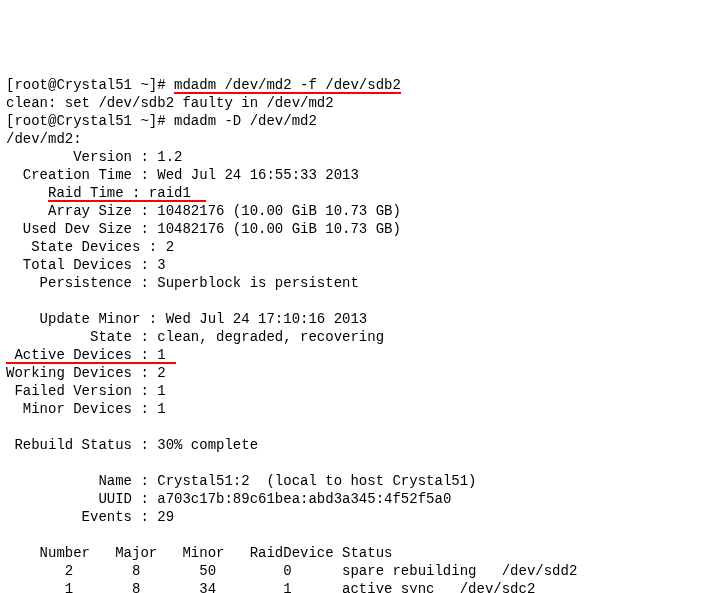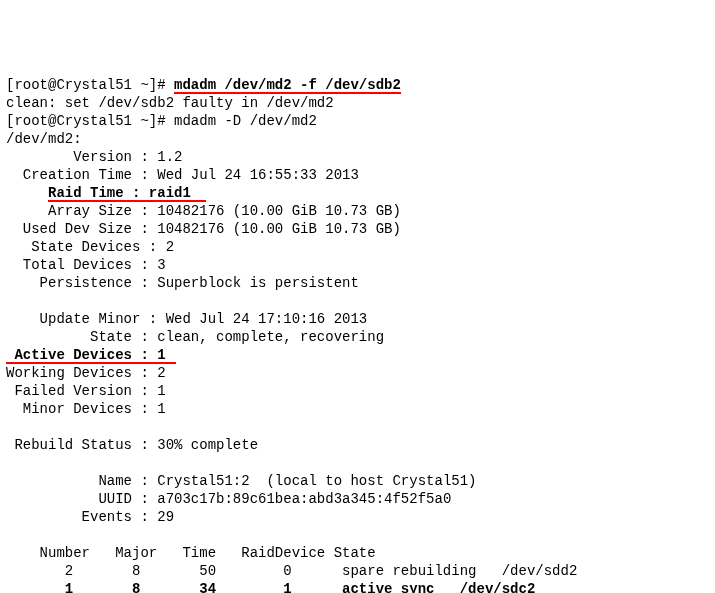--- a/index.html
+++ b/index.html
@@ -10,21 +10,20 @@
     font-size: 14px;
     line-height: 18px;
     color: #000000;
     white-space: pre;
     width: 715px;
     box-sizing: border-box;
   }
   .rel {
     position: relative;
     display: inline;
-    font-weight: bold;
   }
   .underline-red {
     position: absolute;
     height: 2px;
     background: #ff0000;
     left: 0;
     right: 0;
     bottom: -1px;
   }
   
@@ -42,33 +41,33 @@
 <span>        Version : </span><span>1.2</span>
 <span>  Creation Time : </span><span>Wed Jul 24 16:55:33 2013</span>
 <span class="rel"><span>     Raid Time : </span><span>raid1</span><span class="u1" style="left:42px; width:158px; bottom:-1px;"></span></span>
 <span>     Array Size : </span><span>10482176 (10.00 GiB 10.73 GB)</span>
 <span>  Used Dev Size : </span><span>10482176 (10.00 GiB 10.73 GB)</span>
 <span>   State Devices : </span><span>2</span>
 <span>  Total Devices : </span><span>3</span>
 <span>    Persistence : </span><span>Superblock is persistent</span>
 
 <span>    Update Minor : </span><span>Wed Jul 24 17:10:16 2013</span>
-<span>          State : </span><span>clean, complete, recovering</span>
+<span>          State : </span><span>clean, degraded, recovering</span>
 <span class="rel"><span> Active Devices : </span><span>1</span><span class="u1" style="left:0px; width:170px; bottom:-1px;"></span></span>
 <span>Working Devices : </span><span>2</span>
 <span> Failed Version : </span><span>1</span>
 <span>  Minor Devices : </span><span>1</span>
 
 <span> Rebuild Status : </span><span>30% complete</span>
 
 <span>           Name : </span><span>Crystal51:2  (local to host Crystal51)</span>
 <span>           UUID : </span><span>a703c17b:89c61bea:abd3a345:4f52f5a0</span>
 <span>         Events : </span><span>29</span>
 
-<span>    Number   Major   Time   RaidDevice State</span>
+<span>    Number   Major   Minor   RaidDevice Status</span>
 <span>       2       8       50        0      spare rebuilding   /dev/sdd2</span>
 <span class="rel"><span>       1       8       34        1      active sync   /dev/sdc2</span></span>
 <span></span>
 
 </span>
 
 
 
 
 </body></html>

